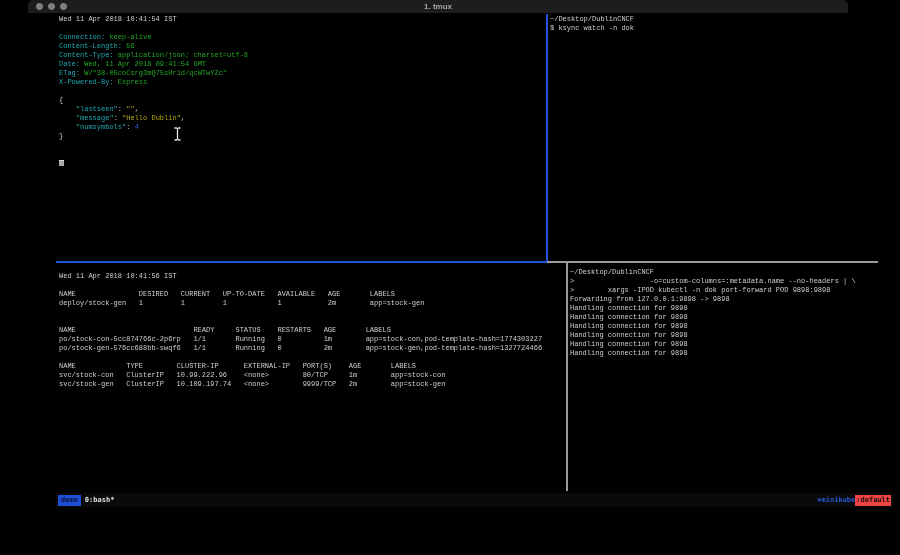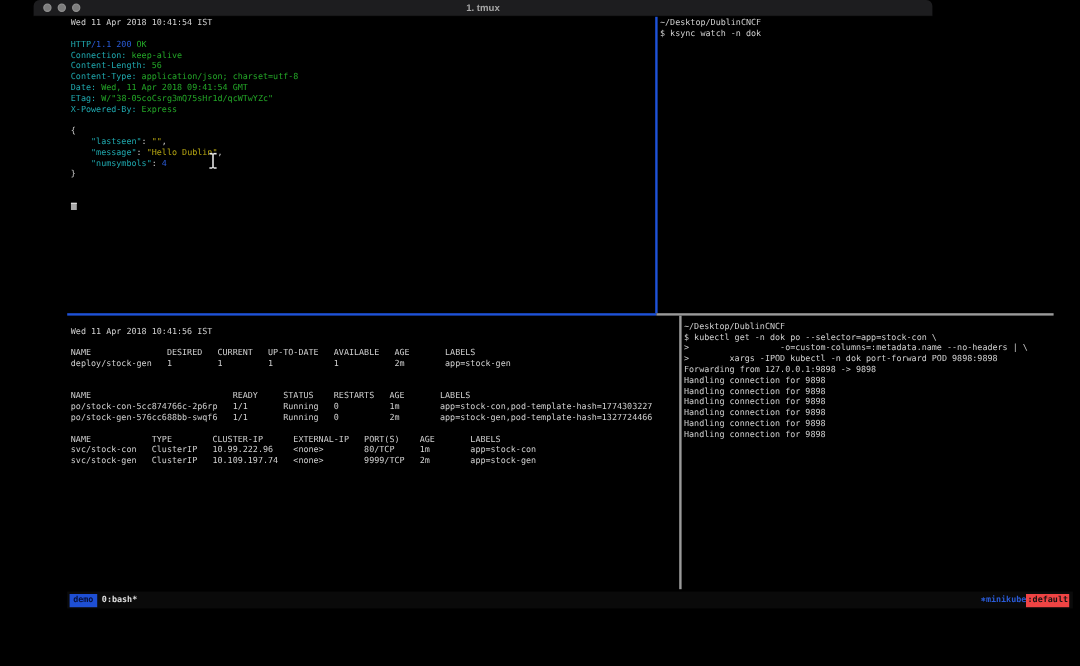--- a/index.html
+++ b/index.html
@@ -1,25 +1,25 @@
 <!DOCTYPE html>
 <html><head>
 <meta charset="utf-8">
 <style>
   html,body{margin:0;padding:0;background:#000;}
   body{width:900px;height:555px;position:relative;overflow:hidden;
        font-family:"DejaVu Sans Mono","Liberation Mono",monospace;}
   .window{position:absolute;left:28px;top:0;width:838px;height:507px;background:#000;border-radius:5px 5px 0 0;}
-  .titlebar{position:absolute;left:0;top:0;width:749px;height:13px;background:#1d1d1f;
+  .titlebar{position:absolute;left:0;top:0;width:820px;height:13px;background:#1d1d1f;
             border-radius:5px 5px 0 0;border-bottom:1px solid #000;}
   .tl{position:absolute;top:3px;width:7px;height:7px;border-radius:50%;background:#7d7d7d;border:0.5px solid #8f8f8f;box-sizing:border-box;}
   .tl.c{left:8px}.tl.m{left:20px}.tl.z{left:32px}
   .title{position:absolute;left:0;top:2px;width:100%;text-align:center;
          font-family:"Liberation Sans",sans-serif;font-size:8px;font-weight:bold;color:#a7a7a7;}
-  .pane{position:absolute;overflow:hidden;}
+  .pane{position:absolute;overflow:hidden;font-family:Liberation Mono, monospace;}
   .pane-tl{left:31px;top:15px;width:486px;height:245px;}
   .pane-tr{left:522px;top:15px;width:343px;height:245px;}
   .pane-bl{left:31px;top:272px;width:506px;height:222px;}
   .pane-br{left:542px;top:268px;width:323px;height:222px;}
   .line{height:9px;line-height:9px;font-size:7px;white-space:pre;color:#cfcfcf;}
   .seg-w{color:#cfcfcf}
   .seg-c{color:#1fa8ae}
   .seg-g{color:#23a627}
   .seg-y{color:#b5a511}
   .seg-b{color:#2a5bd7}
@@ -47,21 +47,20 @@
   <div class="titlebar">
     <span class="tl c"></span>
     <span class="tl m"></span>
     <span class="tl z"></span>
     <div class="title">1. tmux</div>
   </div>
 
   <div class="pane pane-tl">
       <div class="line"><span class="seg-w">Wed 11 Apr 2018 10:41:54 IST</span></div>
       <div class="line"></div>
-      <div class="line"><span class="seg-c">HTTP</span><span class="seg-b">/1.1 200 </span><span class="seg-g">OK</span></div>
       <div class="line"><span class="seg-c">Connection:</span><span class="seg-g"> keep-alive</span></div>
       <div class="line"><span class="seg-c">Content-Length:</span><span class="seg-g"> 56</span></div>
       <div class="line"><span class="seg-c">Content-Type:</span><span class="seg-g"> application/json; charset=utf-8</span></div>
       <div class="line"><span class="seg-c">Date:</span><span class="seg-g"> Wed, 11 Apr 2018 09:41:54 GMT</span></div>
       <div class="line"><span class="seg-c">ETag:</span><span class="seg-g"> W/"38-05coCsrg3mQ75sHr1d/qcWTwYZc"</span></div>
       <div class="line"><span class="seg-c">X-Powered-By:</span><span class="seg-g"> Express</span></div>
       <div class="line"></div>
       <div class="line"><span class="seg-w">{</span></div>
       <div class="line"><span class="seg-w">    </span><span class="seg-c">"lastseen"</span><span class="seg-w">: </span><span class="seg-y">""</span><span class="seg-w">,</span></div>
       <div class="line"><span class="seg-w">    </span><span class="seg-c">"message"</span><span class="seg-w">: </span><span class="seg-y">"Hello Dublin"</span><span class="seg-w">,</span></div>
@@ -85,21 +84,20 @@
       <div class="line"><span class="seg-w">NAME                            READY     STATUS    RESTARTS   AGE       LABELS</span></div>
       <div class="line"><span class="seg-w">po/stock-con-5cc874766c-2p6rp   1/1       Running   0          1m        app=stock-con,pod-template-hash=1774303227</span></div>
       <div class="line"><span class="seg-w">po/stock-gen-576cc688bb-swqf6   1/1       Running   0          2m        app=stock-gen,pod-template-hash=1327724466</span></div>
       <div class="line"></div>
       <div class="line"><span class="seg-w">NAME            TYPE        CLUSTER-IP      EXTERNAL-IP   PORT(S)    AGE       LABELS</span></div>
       <div class="line"><span class="seg-w">svc/stock-con   ClusterIP   10.99.222.96    &lt;none&gt;        80/TCP     1m        app=stock-con</span></div>
       <div class="line"><span class="seg-w">svc/stock-gen   ClusterIP   10.109.197.74   &lt;none&gt;        9999/TCP   2m        app=stock-gen</span></div>
     </div>
   <div class="pane pane-br">
       <div class="line"><span class="seg-w">~/Desktop/DublinCNCF</span></div>
-      <div class="line"><span class="seg-w">$ kubectl get -n dok po --selector=app=stock-con \</span></div>
       <div class="line"><span class="seg-w">&gt;                  -o=custom-columns=:metadata.name --no-headers | \</span></div>
       <div class="line"><span class="seg-w">&gt;        xargs -IPOD kubectl -n dok port-forward POD 9898:9898</span></div>
       <div class="line"><span class="seg-w">Forwarding from 127.0.0.1:9898 -&gt; 9898</span></div>
       <div class="line"><span class="seg-w">Handling connection for 9898</span></div>
       <div class="line"><span class="seg-w">Handling connection for 9898</span></div>
       <div class="line"><span class="seg-w">Handling connection for 9898</span></div>
       <div class="line"><span class="seg-w">Handling connection for 9898</span></div>
       <div class="line"><span class="seg-w">Handling connection for 9898</span></div>
       <div class="line"><span class="seg-w">Handling connection for 9898</span></div>
     </div>

